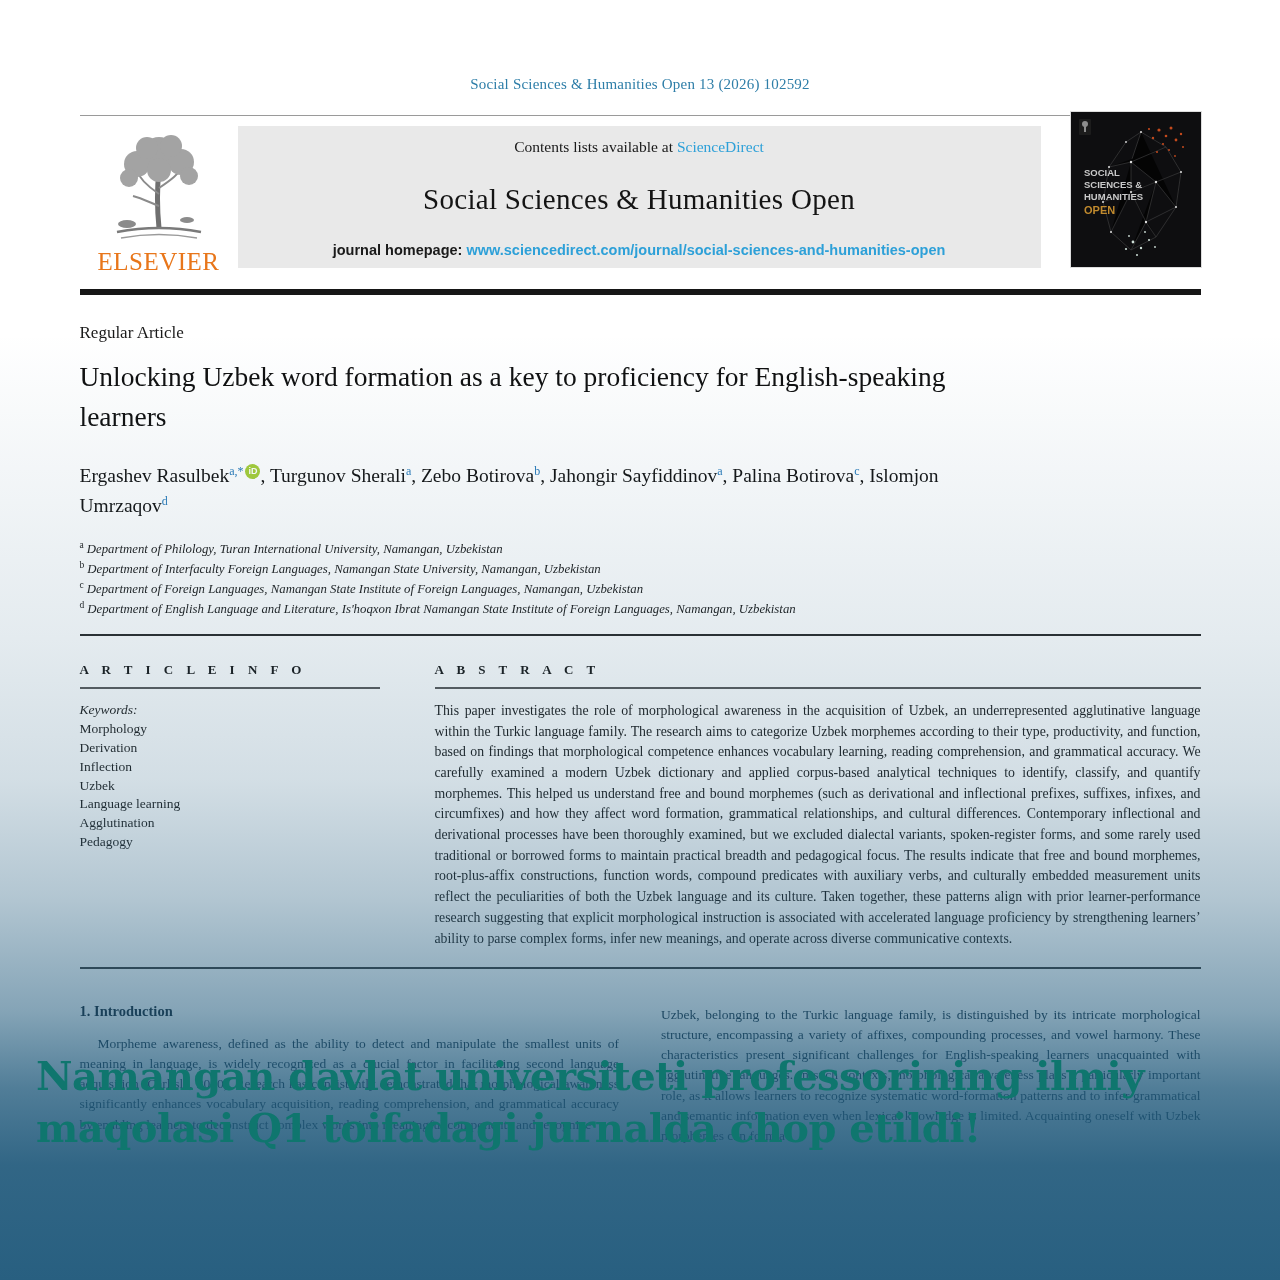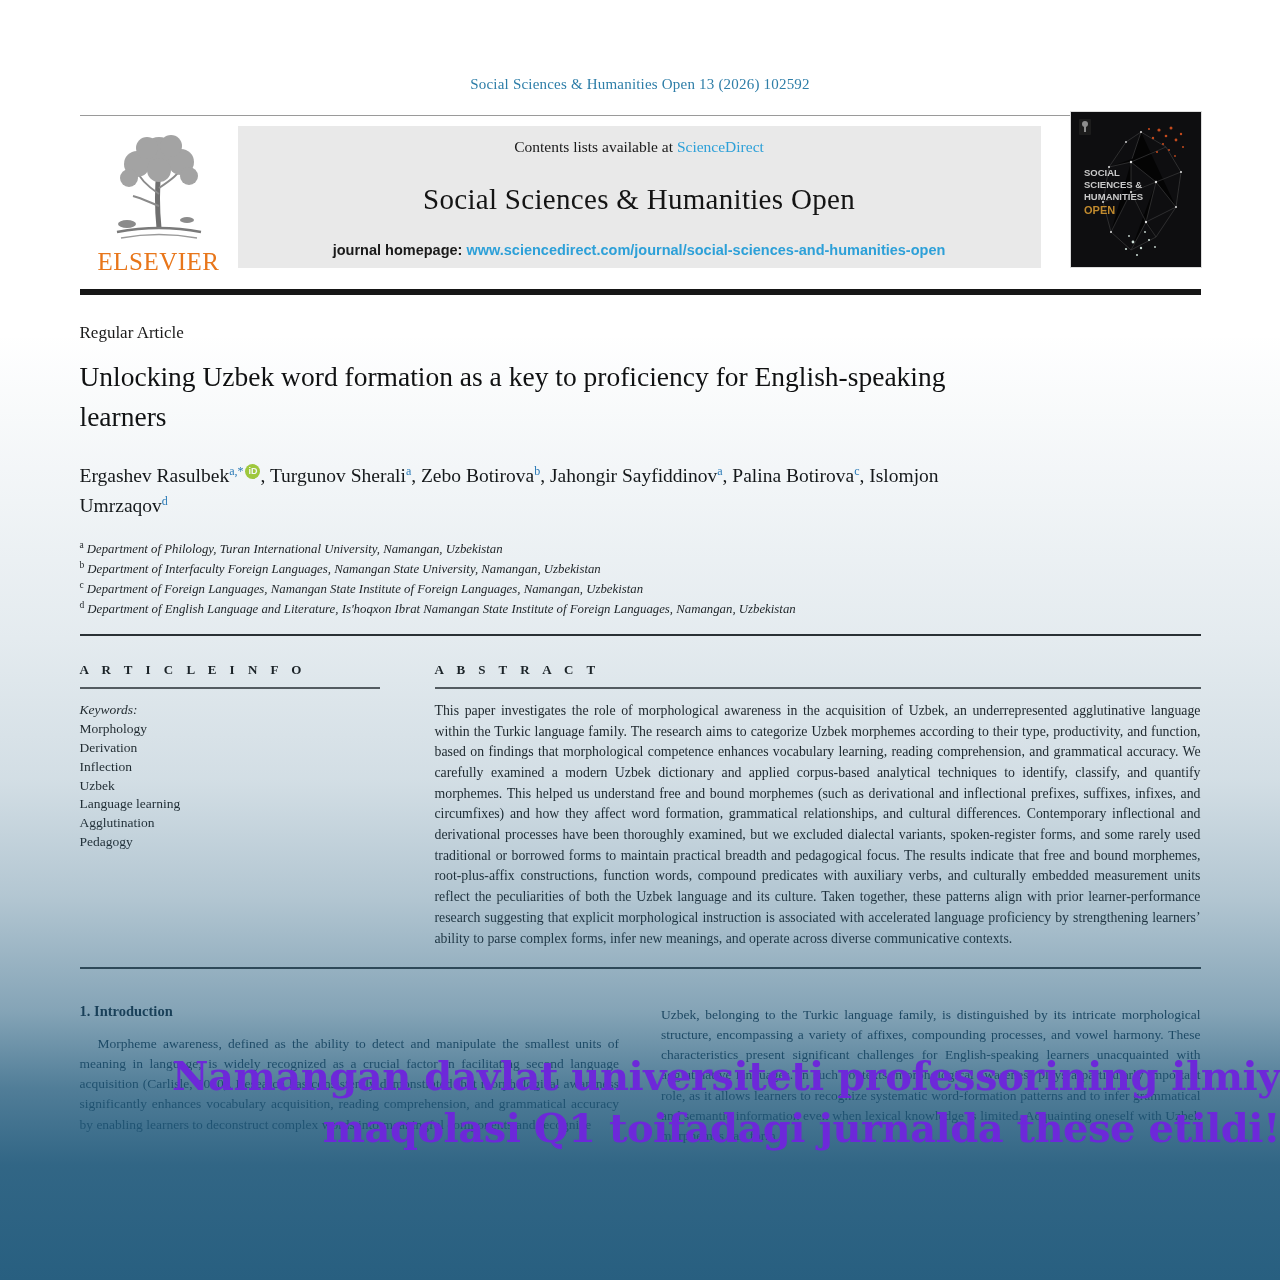--- a/index.html
+++ b/index.html
@@ -63,22 +63,22 @@
       rgba(32,89,123,0.05) 36%,
       rgba(32,89,123,0.12) 50%,
       rgba(32,89,123,0.20) 61%,
       rgba(32,89,123,0.34) 70%,
       rgba(32,89,123,0.55) 79%,
       rgba(32,89,123,0.78) 85%,
       rgba(32,89,123,0.92) 91%,
       rgba(33,90,124,0.97) 100%); }
 
   
-  .headline { position:absolute; left:0; right:0; top:1050px; z-index:10; text-align:right;
-              font-family:"DejaVu Serif", serif; font-weight:700; color:#6d28d9;
+  .headline { position:absolute; left:0; right:0; top:1050px; z-index:10; text-align:left;
+              font-family:"DejaVu Serif", serif; font-weight:700; color:#0f766e;
               font-size:40px; line-height:1.3; letter-spacing:-0.5px;margin-left:36px; }
 
   
   .cover-box text { font-family:"Liberation Sans", sans-serif; font-weight:700; }
 </style>
 </head>
 <body>
 
 <div id="canvas">
   <div class="content">
@@ -241,15 +241,15 @@
         <p>Uzbek, belonging to the Turkic language family, is distinguished by its intricate morphological structure, encompassing a variety of affixes, compounding processes, and vowel harmony. These characteristics present significant challenges for English-speaking learners unacquainted with agglutinative languages. In such contexts, morphological awareness plays a particularly important role, as it allows learners to recognize systematic word-formation patterns and to infer grammatical and semantic information even when lexical knowledge is limited. Acquainting oneself with Uzbek morphemes can form a</p>
       </div>
     </div>
 
   </div>
 
   <div class="fade-overlay"></div>
 
   <div class="headline">
     <div>Namangan davlat universiteti professorining ilmiy</div>
-    <div>maqolasi Q1 toifadagi jurnalda these etildi!</div>
+    <div>maqolasi Q1 toifadagi jurnalda chop etildi!</div>
   </div>
 </div>
 
 </body></html>

